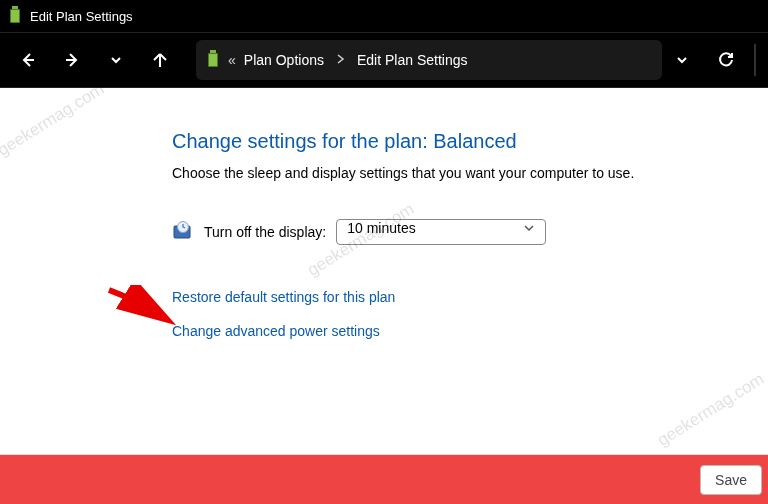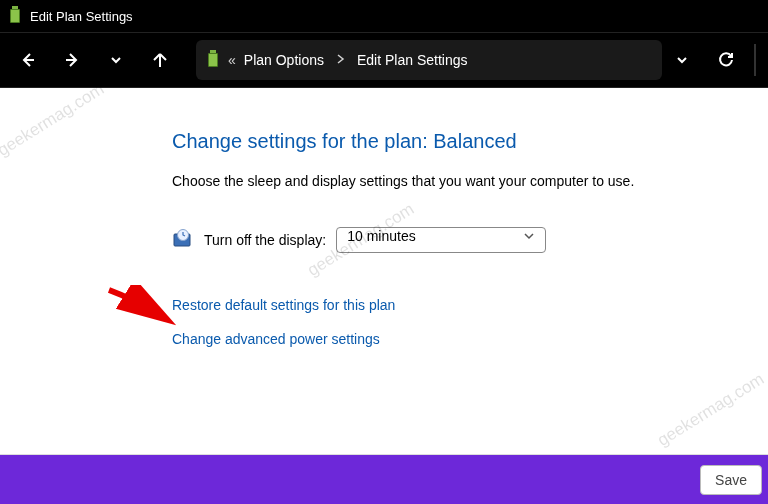--- a/index.html
+++ b/index.html
@@ -56,21 +56,21 @@
     }
     .addr .chev-l { opacity: 0.8; }
     .addr .bc-sep { opacity: 0.8; padding: 0 4px; }
     .content {
       padding: 42px 0 0 172px;
     }
     .heading {
       color: #0a5aad;
       font-size: 20px;
       font-weight: 400;
-      margin-bottom: 20px;
+      margin-bottom: 12px;
     }
     .sub {
       color: #000;
       font-size: 14px;
       margin-bottom: 38px;
     }
     .row {
       display: flex;
       align-items: center;
       gap: 10px;
@@ -98,21 +98,21 @@
       font-size: 14px;
       margin-bottom: 18px;
       cursor: pointer;
     }
     .footer {
       position: absolute;
       bottom: 0;
       left: 0;
       right: 0;
       height: 50px;
-      background: #6d28d9;
+      background: #ef4444;
       border-top: 1px solid #ddd;
       display: flex;
       justify-content: flex-end;
       align-items: center;
       padding-right: 6px;
     }
     .save-btn {
       background: #fff;
       border: 1px solid #bbb;
       border-radius: 4px;

